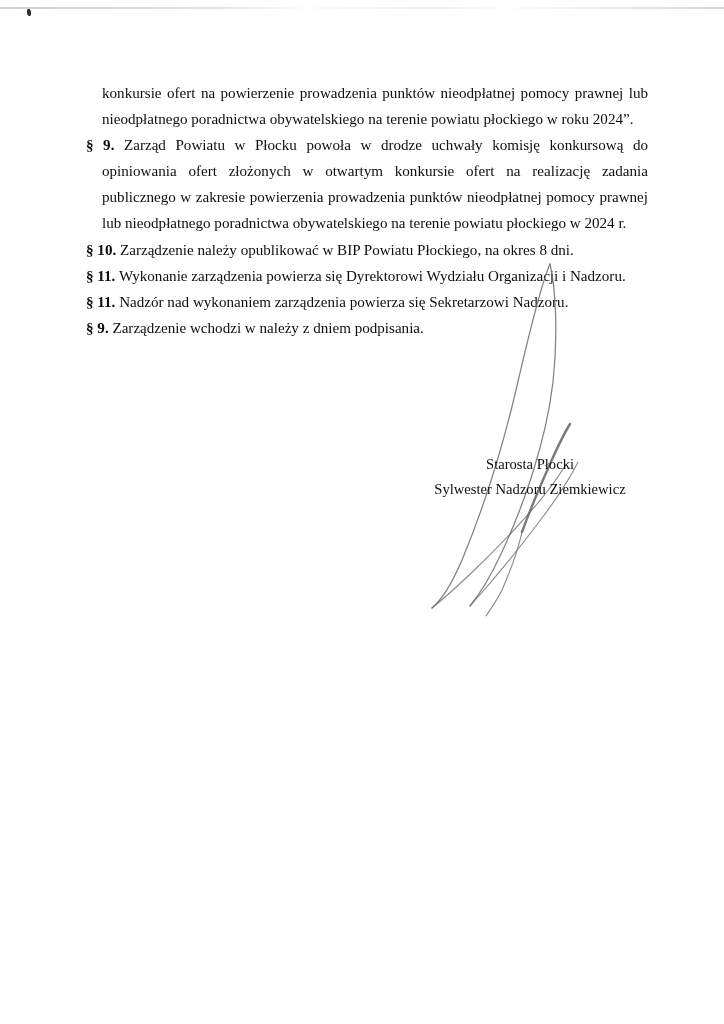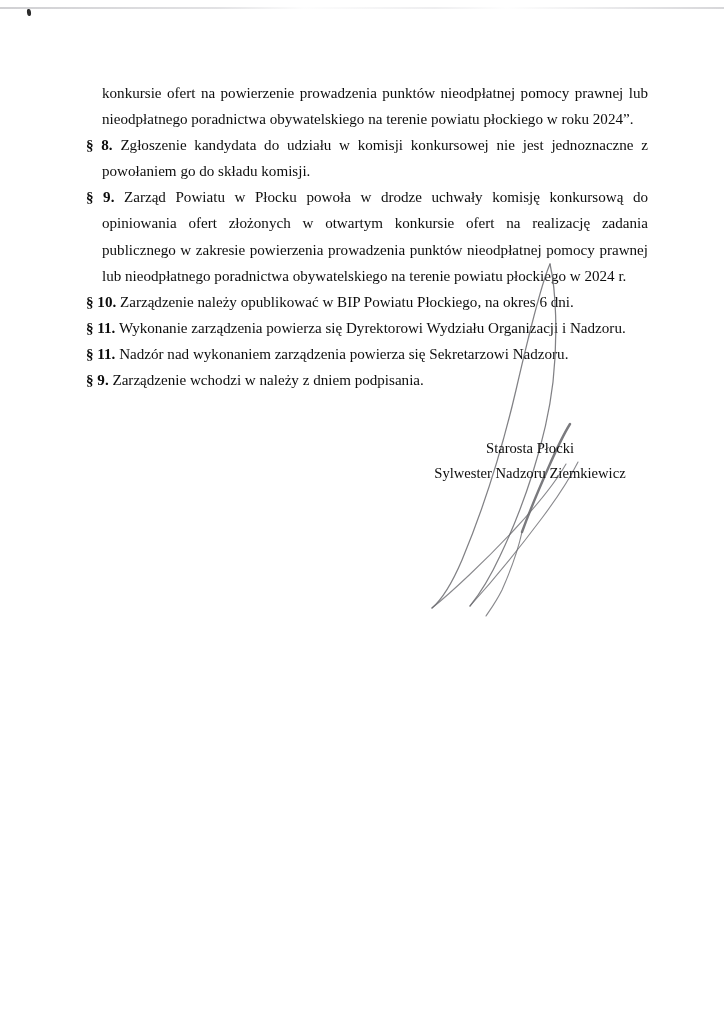--- a/index.html
+++ b/index.html
@@ -110,21 +110,21 @@
   }
 
   .no-stretch {
     text-align-last: left;
   }
 
   
   .sign-block {
     position: absolute;
     left: 380px;
-    top: 436px;
+    top: 452px;
     width: 300px;
     text-align: center;
     font-size: 14.6px;
     line-height: 25px;
   }
 
   .sign-ink {
     position: absolute;
     left: 390px;
     top: 250px;
@@ -155,36 +155,31 @@
   <div class="speck-top"></div>
   <div class="speck-right"></div>
   <div class="scan-edge-bottom"></div>
 
   <div class="doc-body">
 
     <p class="para plain no-stretch">
       <span>konkursie ofert na powierzenie prowadzenia punktów nieodpłatnej pomocy prawnej lub nieodpłatnego poradnictwa obywatelskiego na terenie powiatu płockiego w roku 2024”.</span>
     </p>
 
-    <p class="para clause no-stretch">
-      <span class="clause-mark">§</span>
-      <span class="clause-num">8.</span>
-      <span class="clause-text">Zgłoszenie kandydata do udziału w komisji konkursowej nie jest jednoznaczne z powołaniem go do składu komisji.</span>
-    </p>
 
     <p class="para clause no-stretch">
       <span class="clause-mark">§</span>
       <span class="clause-num">9.</span>
       <span class="clause-text">Zarząd Powiatu w Płocku powoła w drodze uchwały komisję konkursową do opiniowania ofert złożonych w otwartym konkursie ofert na realizację zadania publicznego w zakresie powierzenia prowadzenia punktów nieodpłatnej pomocy prawnej lub nieodpłatnego poradnictwa obywatelskiego na terenie powiatu płockiego w 2024 r.</span>
     </p>
 
     <p class="para clause no-stretch">
       <span class="clause-mark">§</span>
       <span class="clause-num">10.</span>
-      <span class="clause-text">Zarządzenie należy opublikować w BIP Powiatu Płockiego, na okres 6 dni.</span>
+      <span class="clause-text">Zarządzenie należy opublikować w BIP Powiatu Płockiego, na okres 8 dni.</span>
     </p>
 
     <p class="para clause no-stretch">
       <span class="clause-mark">§</span>
       <span class="clause-num">11.</span>
       <span class="clause-text">Wykonanie zarządzenia powierza się Dyrektorowi Wydziału Organizacji i Nadzoru.</span>
     </p>
 
     <p class="para clause no-stretch">
       <span class="clause-mark">§</span>

